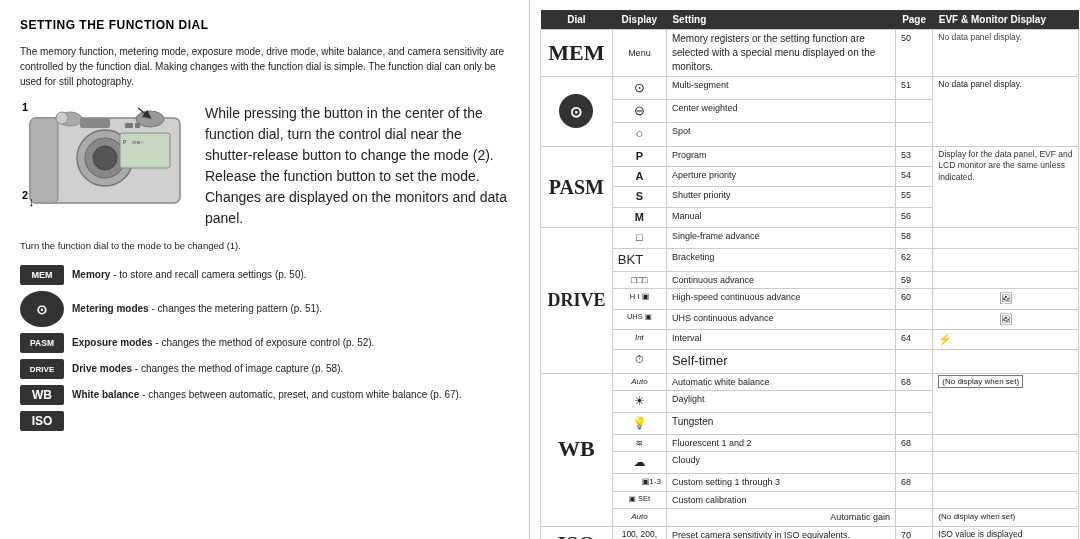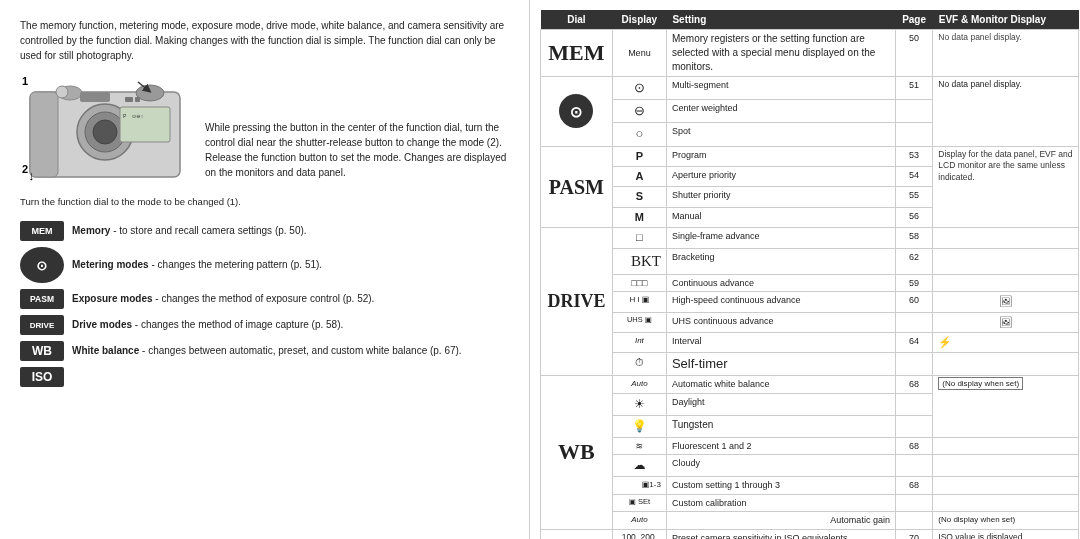--- a/index.html
+++ b/index.html
@@ -167,36 +167,37 @@
     }
 
     .display-cell {
       text-align: center;
       vertical-align: middle;
       font-size: 9px;
       border: 1px solid #ccc;
     }
 
     .page-cell {
-      text-align: center;
+      text-align: left;
       vertical-align: middle;
       font-size: 9px;
       border: 1px solid #ccc;
     }
 
     .evf-cell {
       vertical-align: top;
       font-size: 9px;
       border: 1px solid #ccc;
     }
   </style>
 </head>
 <body>
 
 <div class="left-panel">
+  <h2 class="section-title">Setting the Function Dial</h2>
   <p class="intro-text">The memory function, metering mode, exposure mode, drive mode, white balance, and camera sensitivity are controlled by the function dial. Making changes with the function dial is simple. The function dial can only be used for still photography.</p>
 
   <div class="camera-diagram">
 
     <div style="position:relative; width:175px; flex-shrink:0;">
       <span style="position:absolute;top:-2px;left:2px;font-weight:bold;font-size:11px;">1</span>
       <svg width="170" height="108" viewBox="0 0 170 108" style="display:block;">
 
         <rect x="10" y="15" width="150" height="85" rx="6" fill="#d0d0d0" stroke="#888" stroke-width="1.5"></rect>
 
@@ -224,21 +225,21 @@
         <rect x="60" y="15" width="30" height="10" rx="2" fill="#888"></rect>
         <defs>
           <marker id="arr" markerWidth="6" markerHeight="6" refX="3" refY="3" orient="auto">
             <path d="M0,0 L0,6 L6,3 z" fill="#333"></path>
           </marker>
         </defs>
       </svg>
       <span style="position:absolute;bottom:10px;left:2px;font-weight:bold;font-size:11px;">2</span>
       <span style="position:absolute;bottom:2px;left:8px;font-size:13px;">↓</span>
     </div>
-    <p class="instruction-text" style="font-size:10px;margin-top:43px;">While pressing the button in the center of the function dial, turn the control dial near the shutter-release button to change the mode (2). Release the function button to set the mode. Changes are displayed on the monitors and data panel.</p>
+    <p class="instruction-text" style="font-size:14px;">While pressing the button in the center of the function dial, turn the control dial near the shutter-release button to change the mode (2). Release the function button to set the mode. Changes are displayed on the monitors and data panel.</p>
   </div>
 
   <p class="instruction-text" style="font-size:9.5px; margin-top:-4px;">Turn the function dial to the mode to be changed (1).</p>
 
   <div class="mode-list">
 
     <div class="mode-item">
       <div class="mode-badge badge-mem" style="width:44px;min-width:44px;height:20px;font-size:9px;">MEM</div>
       <span class="mode-desc"><strong>Memory</strong> - to store and recall camera settings (p. 50).</span>
     </div>
@@ -335,21 +336,21 @@
       </tr>
 
       <tr>
         <td class="dial-cell" rowspan="7" style="font-size:18px;font-weight:bold;font-family:serif;text-align:center;vertical-align:middle;">DRIVE</td>
         <td class="display-cell" style="font-size:11px;text-align:center;">□</td>
         <td style="font-size:9px;">Single-frame advance</td>
         <td class="page-cell">58</td>
         <td class="evf-cell"></td>
       </tr>
       <tr>
-        <td class="display-cell" style="font-size:15px;text-align:right;font-family:Liberation Serif, serif;">BKT</td>
+        <td class="display-cell" style="font-size:13px;text-align:left;">BKT</td>
         <td style="font-size:9px;">Bracketing</td>
         <td class="page-cell">62</td>
         <td class="evf-cell"></td>
       </tr>
       <tr>
         <td class="display-cell" style="font-size:9px;text-align:center;">□□□</td>
         <td style="font-size:9px;">Continuous advance</td>
         <td class="page-cell">59</td>
         <td class="evf-cell"></td>
       </tr>

